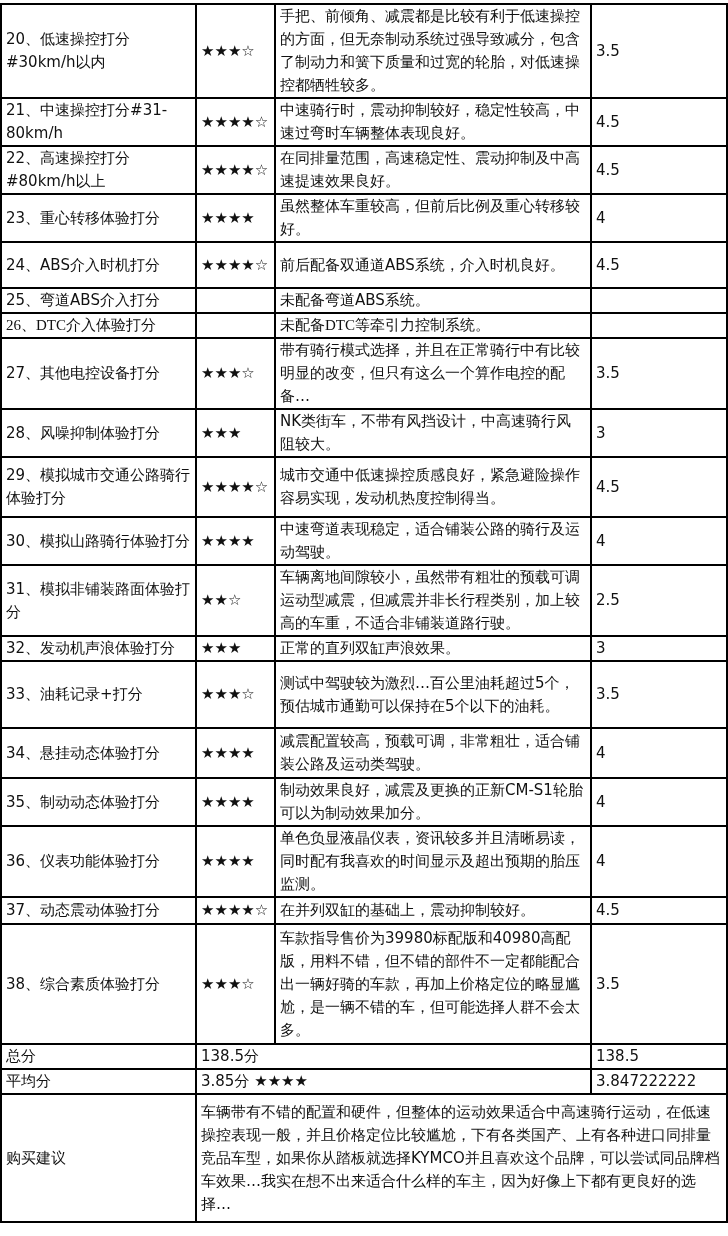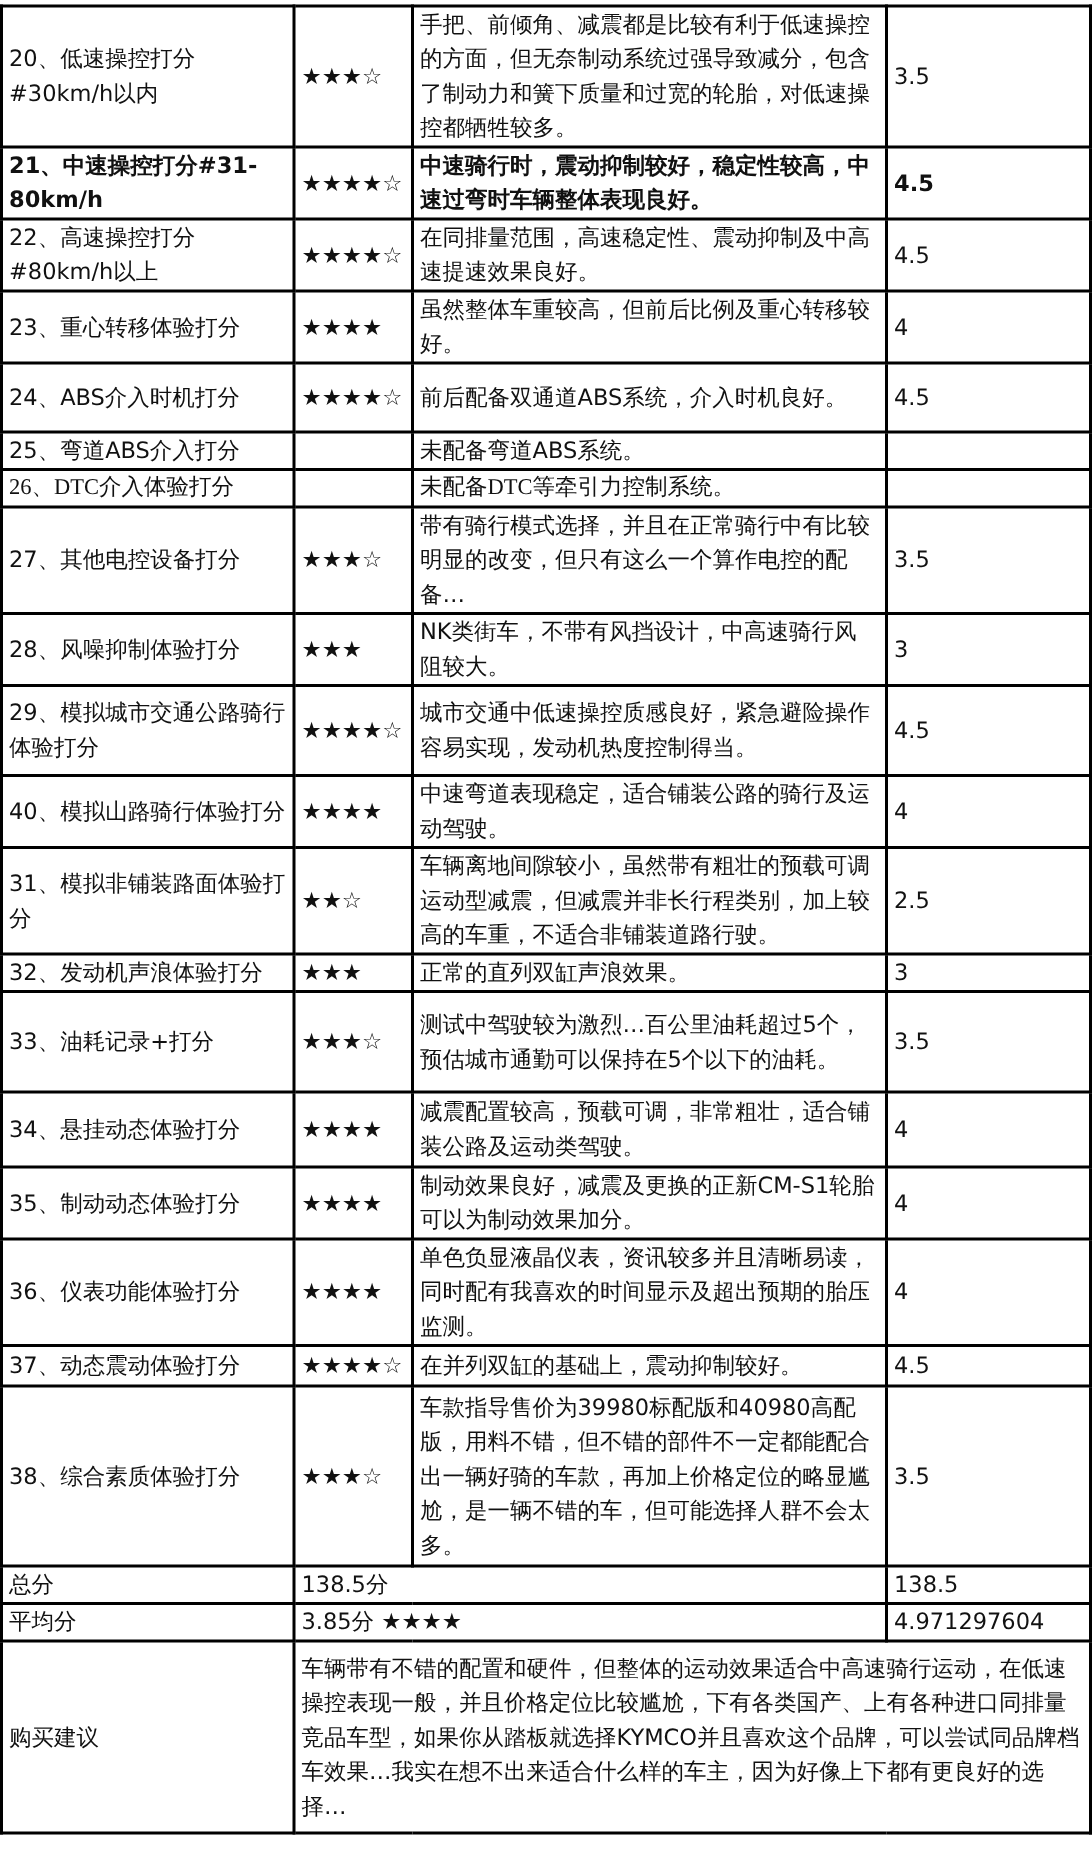--- a/index.html
+++ b/index.html
@@ -29,21 +29,21 @@
       <col class="c3">
       <col class="c4">
   </colgroup>
   <tbody id="rows-body">
       <tr style="height: 92px;">
     <td class="name">20、低速操控打分#30km/h以内</td>
     <td class="stars">★★★☆</td>
     <td class="comment">手把、前倾角、减震都是比较有利于低速操控的方面，但无奈制动系统过强导致减分，包含了制动力和簧下质量和过宽的轮胎，对低速操控都牺牲较多。</td>
     <td class="score">3.5</td>
   </tr>
-      <tr style="height: 46px; font-weight: bold;">
+      <tr style="height: 46px;">
     <td class="name">21、中速操控打分#31-80km/h</td>
     <td class="stars">★★★★☆</td>
     <td class="comment">中速骑行时，震动抑制较好，稳定性较高，中速过弯时车辆整体表现良好。</td>
     <td class="score">4.5</td>
   </tr>
       <tr style="height: 46px;">
     <td class="name">22、高速操控打分#80km/h以上</td>
     <td class="stars">★★★★☆</td>
     <td class="comment">在同排量范围，高速稳定性、震动抑制及中高速提速效果良好。</td>
     <td class="score">4.5</td>
@@ -84,21 +84,21 @@
     <td class="comment">NK类街车，不带有风挡设计，中高速骑行风阻较大。</td>
     <td class="score">3</td>
   </tr>
       <tr style="height: 60px; padding-left: 38px;">
     <td class="name">29、模拟城市交通公路骑行体验打分</td>
     <td class="stars">★★★★☆</td>
     <td class="comment">城市交通中低速操控质感良好，紧急避险操作容易实现，发动机热度控制得当。</td>
     <td class="score">4.5</td>
   </tr>
       <tr style="height: 47px;">
-    <td class="name">40、模拟山路骑行体验打分</td>
+    <td class="name">30、模拟山路骑行体验打分</td>
     <td class="stars">★★★★</td>
     <td class="comment">中速弯道表现稳定，适合铺装公路的骑行及运动驾驶。</td>
     <td class="score">4</td>
   </tr>
       <tr style="height: 68px;">
     <td class="name">31、模拟非铺装路面体验打分</td>
     <td class="stars">★★☆</td>
     <td class="comment">车辆离地间隙较小，虽然带有粗壮的预载可调运动型减震，但减震并非长行程类别，加上较高的车重，不适合非铺装道路行驶。</td>
     <td class="score">2.5</td>
   </tr>
@@ -150,20 +150,20 @@
       <td class="summary-label">总分</td>
       <td class="summary-val" colspan="2">138.5分</td>
       <td class="score">138.5</td>
     </tr>
     <tr style="height:23px">
       <td class="summary-label">平均分</td>
       <td class="summary-val" colspan="2">
         <span>3.85分</span>
         <span class="big-stars">★★★★</span>
       </td>
-      <td class="score">4.971297604</td>
+      <td class="score">3.847222222</td>
     </tr>
     <tr style="height:128px">
       <td class="summary-label">购买建议</td>
       <td class="advice" colspan="3">车辆带有不错的配置和硬件，但整体的运动效果适合中高速骑行运动，在低速操控表现一般，并且价格定位比较尴尬，下有各类国产、上有各种进口同排量竞品车型，如果你从踏板就选择KYMCO并且喜欢这个品牌，可以尝试同品牌档车效果…我实在想不出来适合什么样的车主，因为好像上下都有更良好的选择…</td>
     </tr>
   </tbody>
 </table>
 
 </body></html>

